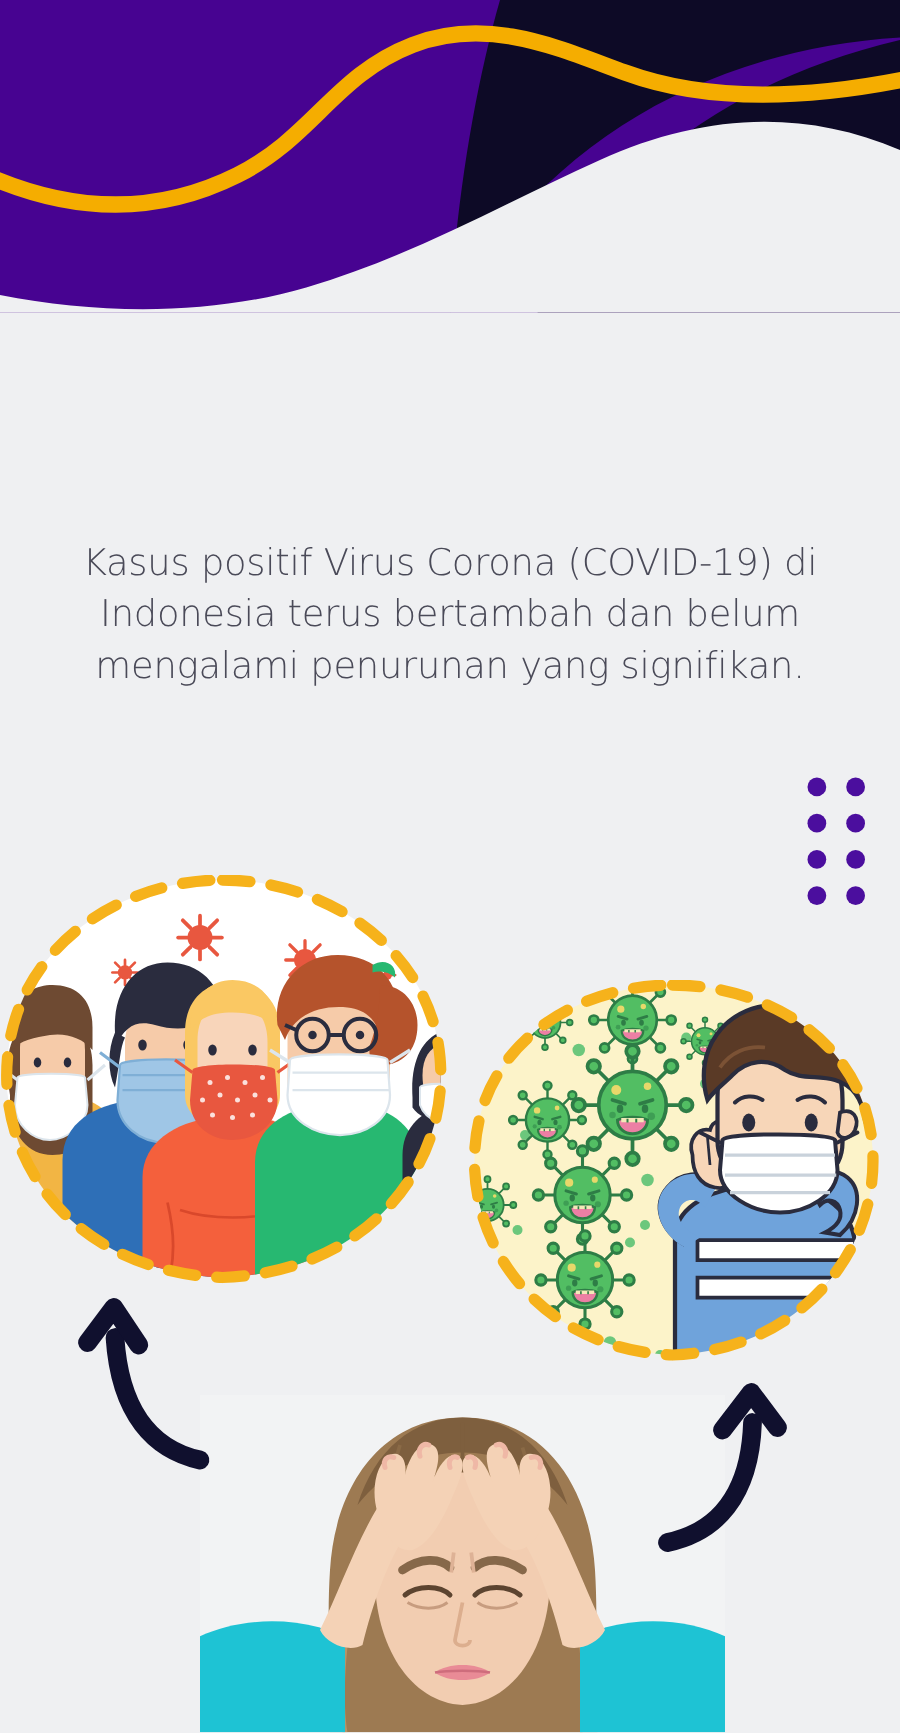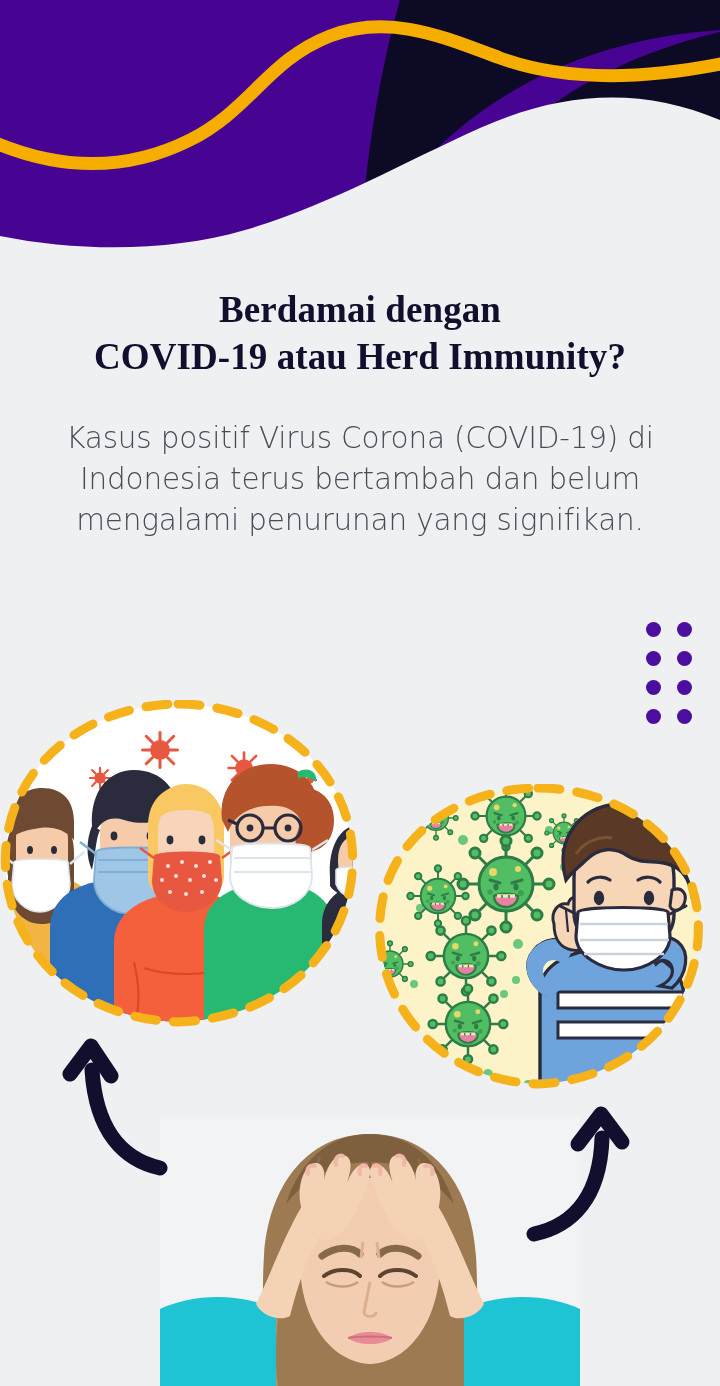--- a/index.html
+++ b/index.html
@@ -55,21 +55,21 @@
     text-align: center;
     z-index: 4;
   }
   .lead-text {
     font-family: "DejaVu Sans", sans-serif;
     font-weight: 300;
     font-size: 29.5px;
     line-height: 41px;
     color: #4A4A58;
     letter-spacing: -0.2px;
-    margin: 4px;
+    margin: 16px;
   }
 
   
   .dot-grid {
     position: absolute;
     top: 622px;
     left: 646px;
     width: 62px;
     height: 116px;
     display: grid;
@@ -133,24 +133,20 @@
                  C400,164 330,205 245,230 C170,252 80,252 0,236 Z"></path>
 
         <path fill="none" stroke="#F5AD00" stroke-width="13" stroke-linecap="round" d="M-20,136 C60,174 130,170 190,140
                  C250,110 268,60 330,36
                  C392,12 450,40 500,58
                  C560,80 640,82 740,60"></path>
       </g>
     </svg>
   </div>
 
-  <div class="title-block">
-    <span class="title-line">Berdamai dengan</span>
-    <span class="title-line">COVID-19 atau Herd Immunity?</span>
-  </div>
 
   <div class="lead-block">
     <p class="lead-text">Kasus positif Virus Corona (COVID-19) di Indonesia terus bertambah dan belum mengalami penurunan yang signifikan.</p>
   </div>
 
   <div class="dot-grid">
     <span class="dot"></span>
     <span class="dot"></span>
     <span class="dot"></span>
     <span class="dot"></span>

